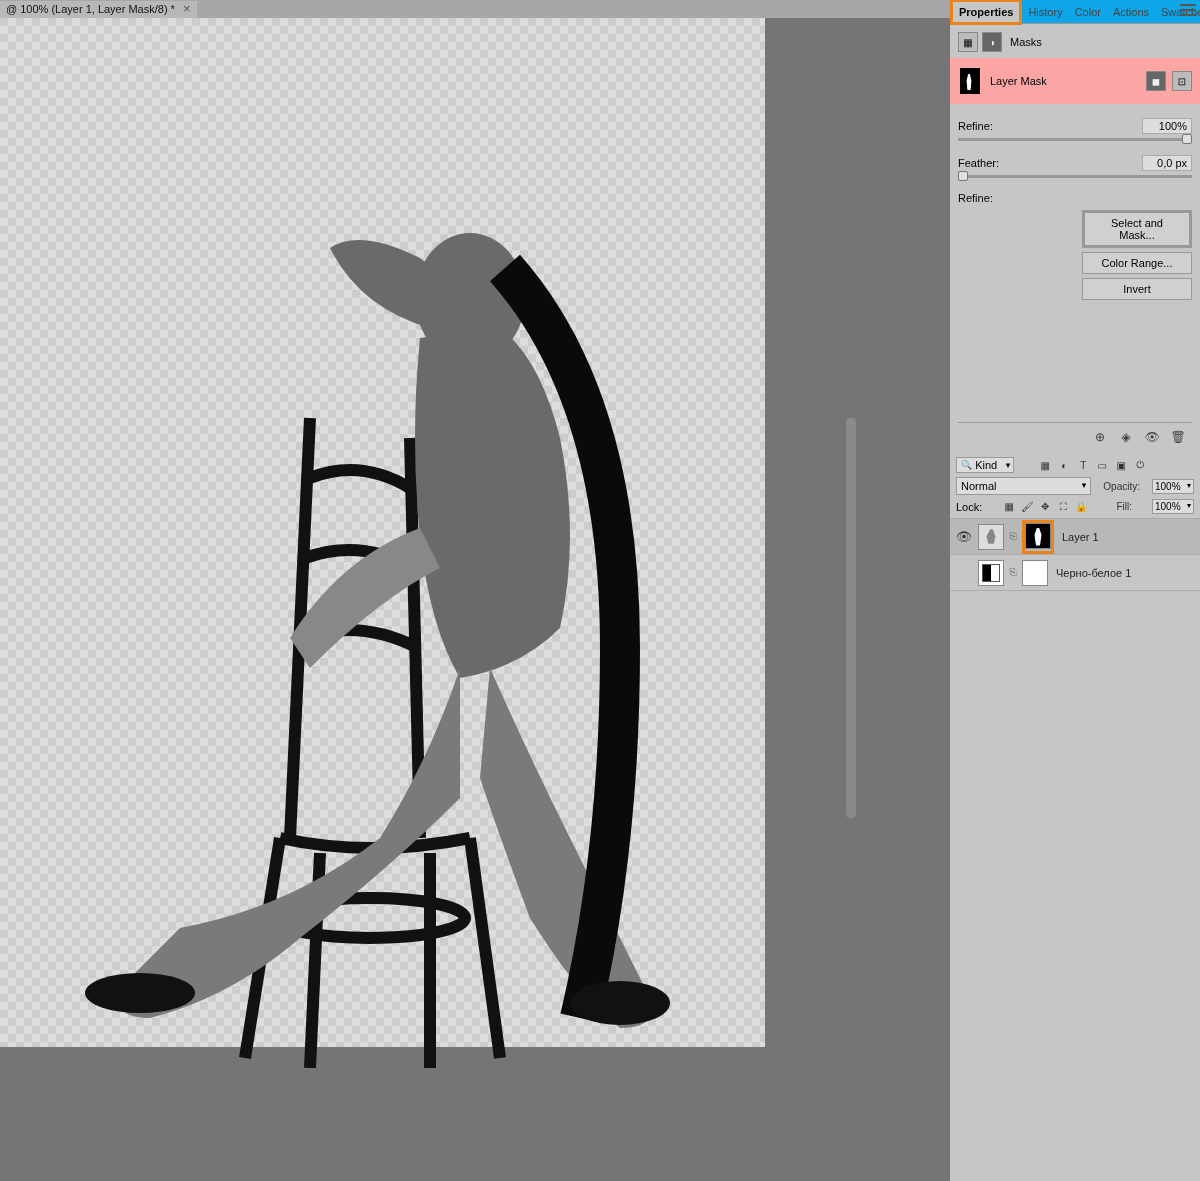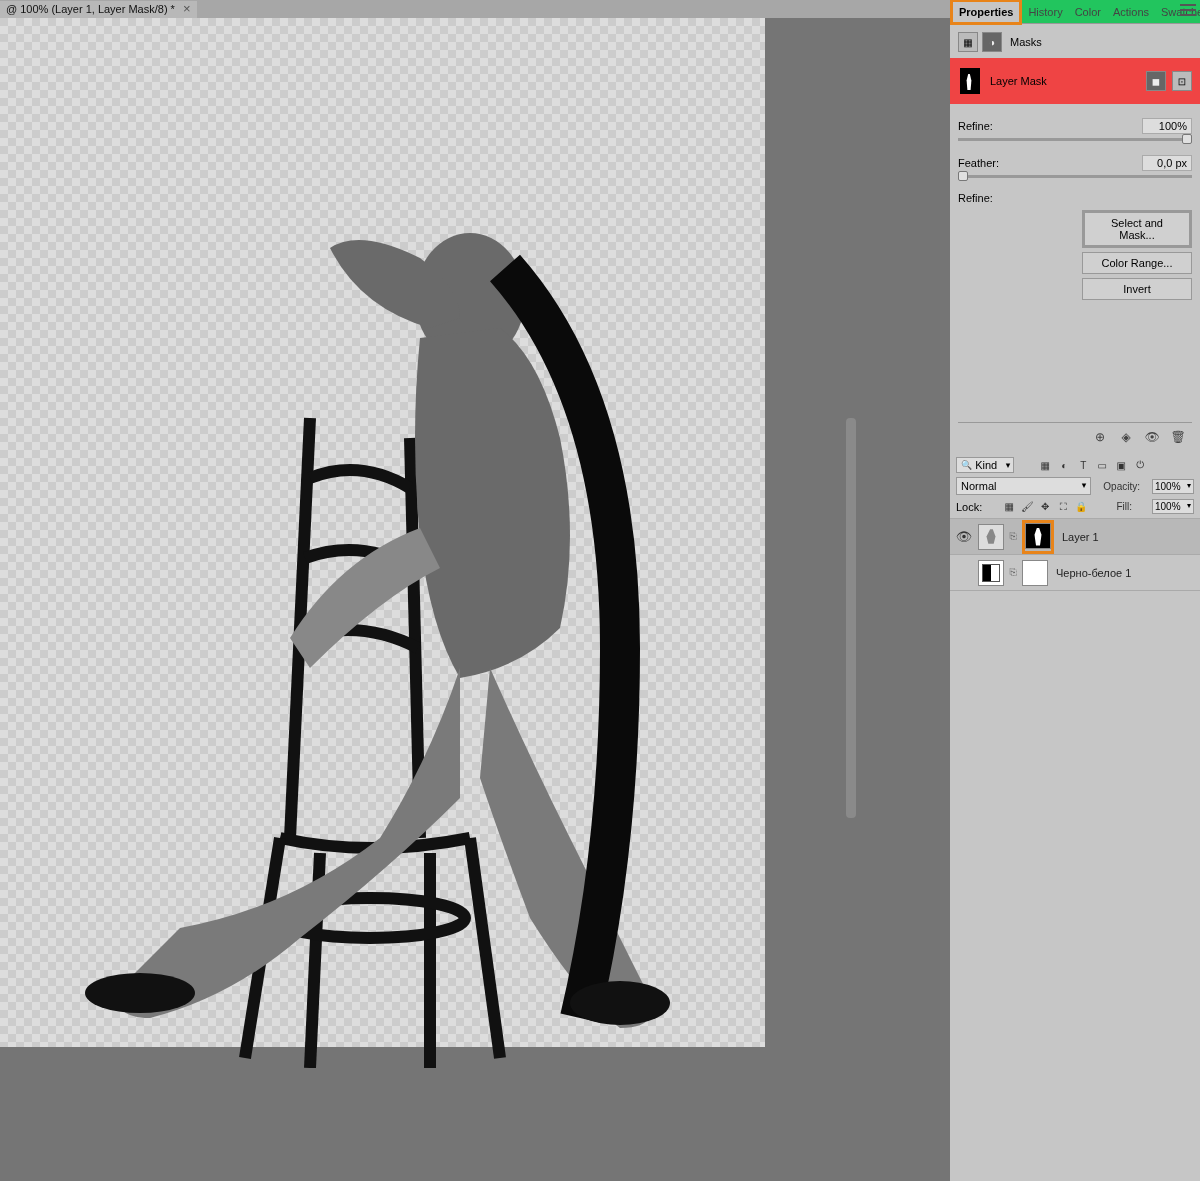--- a/index.html
+++ b/index.html
@@ -25,35 +25,35 @@
 
 .subject-svg { position: absolute; top: 180px; left: 60px; width: 620px; height: 870px; }
 
 
 .v-scroll { position: absolute; top: 400px; right: 0; width: 10px; height: 400px; background: #8a8a8a; border-radius: 4px; }
 
 
 .panel-col { position: absolute; top: 0; right: 0; width: 250px; height: 1181px; background: #b8b8b8; display: flex; flex-direction: column; }
 
 
-.panel-tabs { display: flex; align-items: center; height: 24px; background: #22c55e; font-size: 11px; border-bottom: 1px solid #999; position: relative; }
+.panel-tabs { display: flex; align-items: center; height: 24px; background: #0ea5e9; font-size: 11px; border-bottom: 1px solid #999; position: relative; }
 .panel-tab { padding: 4px 6px; color: #444; cursor: pointer; }
 .panel-tab.active { background: #c6c6c6; color: #000; font-weight: 600; }
 .panel-menu { position: absolute; right: 4px; top: 4px; width: 16px; height: 12px; display: flex; flex-direction: column; justify-content: space-between; cursor: pointer; }
 .panel-menu span { height: 2px; background: #555; }
 
 .highlight-box { border: 3px solid #e8841a; }
 
 
 .props-body { background: #c6c6c6; padding: 8px 8px 0 8px; font-size: 11px; }
 .props-header { display: flex; align-items: center; gap: 4px; padding-bottom: 6px; }
 .icon-btn { width: 20px; height: 20px; background: #bbb; border: 1px solid #888; display: inline-flex; align-items: center; justify-content: center; font-size: 10px; cursor: pointer; }
 .icon-btn.dark { background: #666; color: #eee; }
 
-.mask-row { background: #ef4444; margin: 0 -8px; padding: 10px 10px; display: flex; align-items: center; gap: 10px; position: relative; }
+.mask-row { background: #fca5a5; margin: 0 -8px; padding: 10px 10px; display: flex; align-items: center; gap: 10px; position: relative; }
 .mask-thumb { width: 20px; height: 26px; background: #000; position: relative; }
 .mask-thumb::after { content: ""; position: absolute; top: 6px; left: 5px; width: 8px; height: 16px; background: #fff; clip-path: polygon(40% 0, 60% 0, 80% 40%, 70% 100%, 30% 100%, 20% 40%); }
 .mask-row-right { position: absolute; right: 8px; display: flex; gap: 6px; }
 
 .prop-group { margin: 14px 0 4px 0; }
 .prop-row { display: flex; justify-content: space-between; align-items: center; margin-bottom: 4px; }
 .prop-val { width: 50px; background: #ddd; border: 1px solid #aaa; text-align: right; padding: 1px 4px; font-size: 11px; }
 .slider-track { height: 3px; background: #999; position: relative; margin-top: 4px; }
 .slider-thumb { position: absolute; top: -4px; width: 10px; height: 10px; background: #e0e0e0; border: 1px solid #777; border-radius: 2px; }
 

